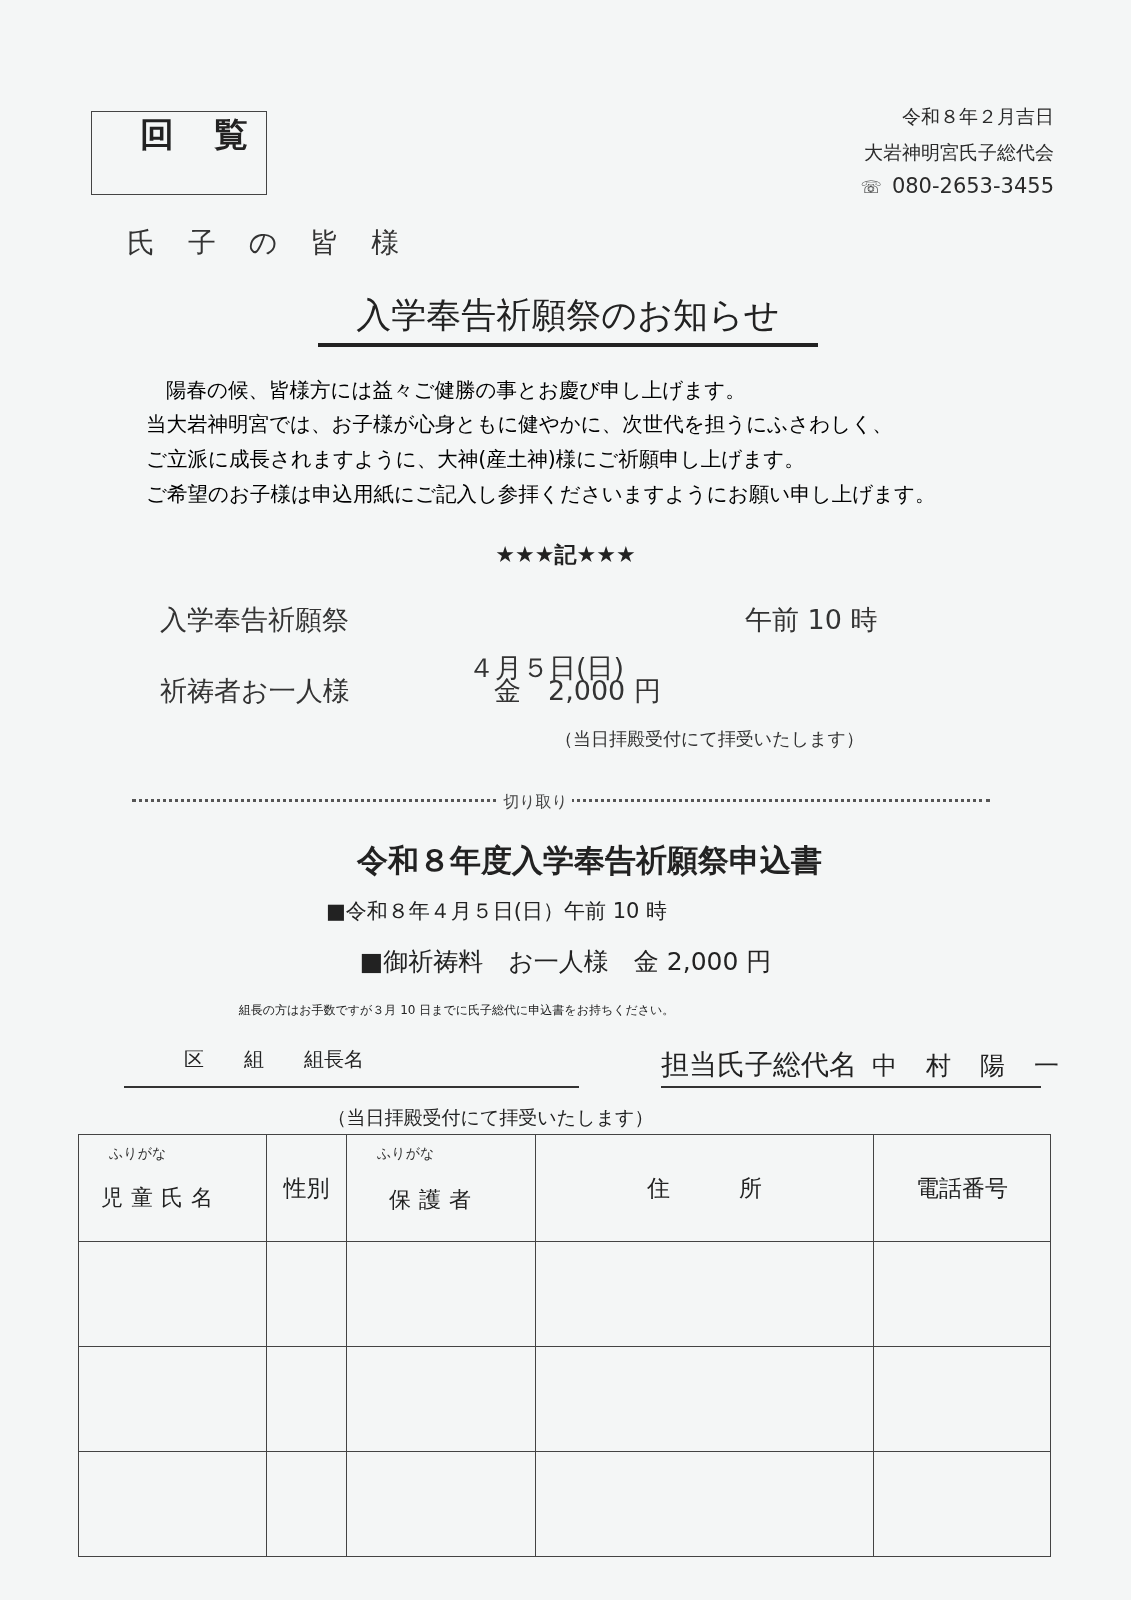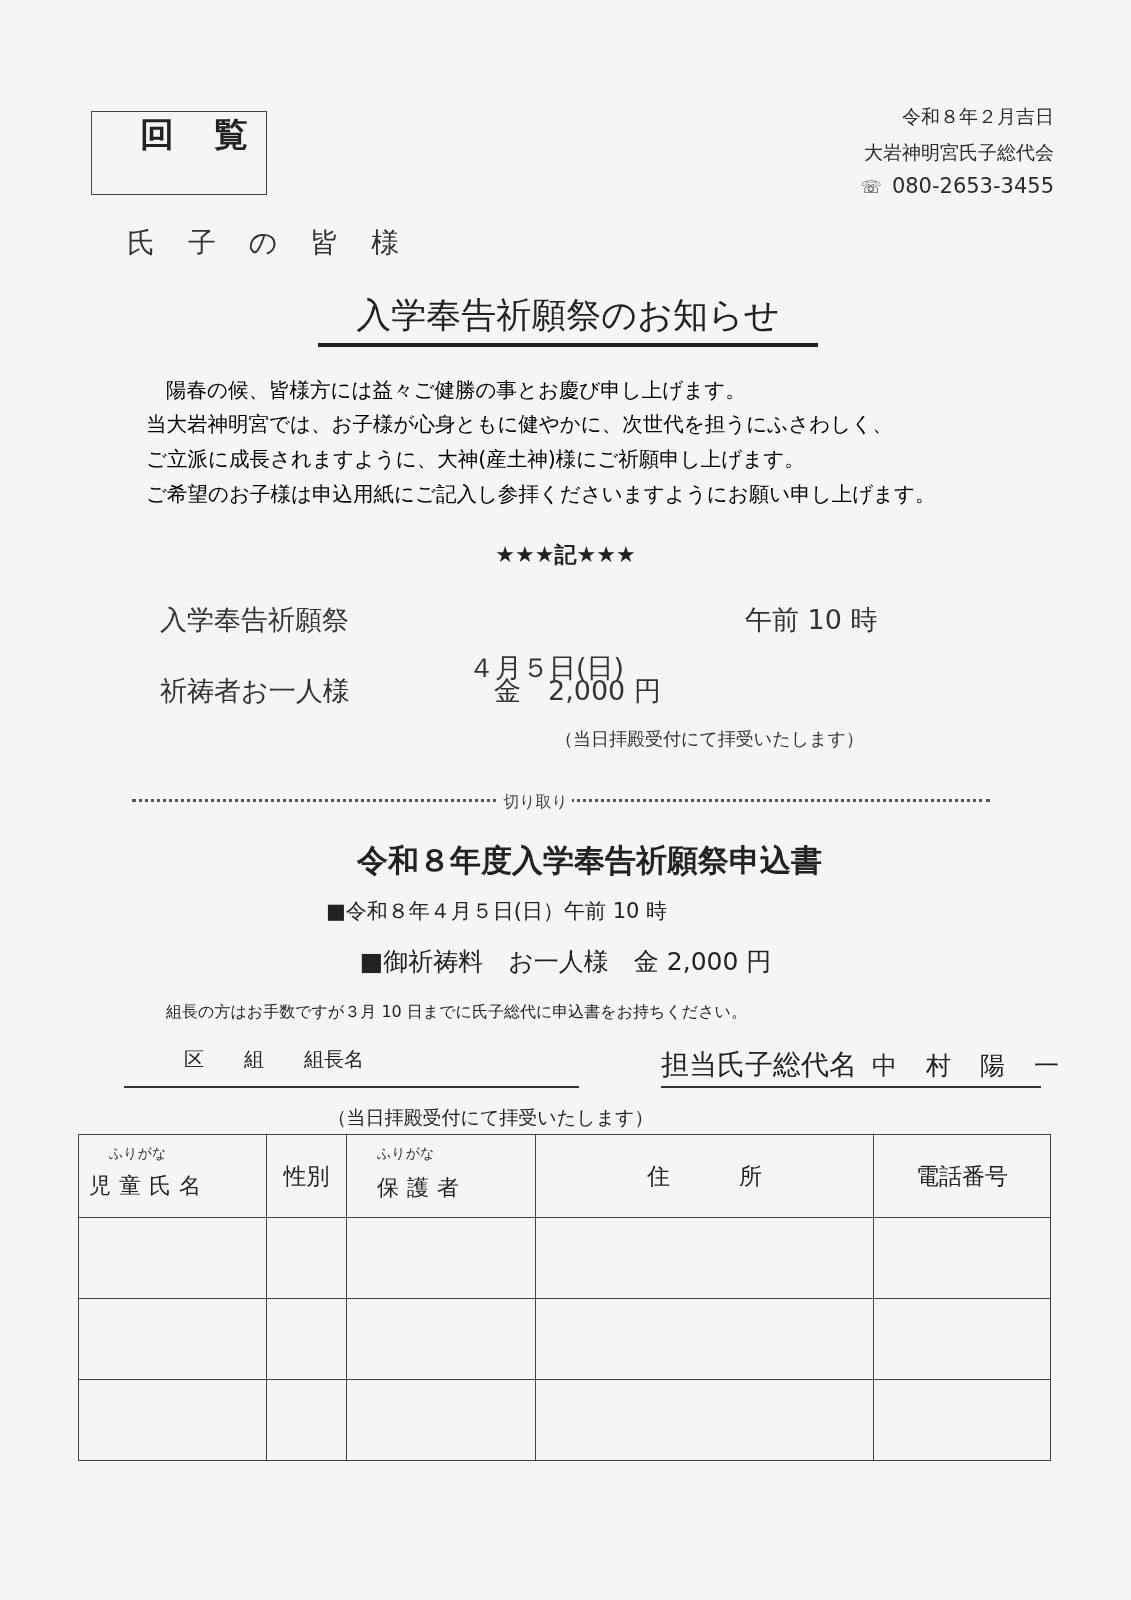--- a/index.html
+++ b/index.html
@@ -30,36 +30,36 @@
     position: absolute; left: 132px; top: 799px; width: 858px; height: 0;
     border-top: 3px dotted #555;
   }
   .cut-label {
     left: 0; width: 1071px; text-align: center; top: 792px; font-size: 16px; color: #444;
   }
   .cut-label span { background: #f4f6f6; padding: 0 4px; }
   .form-title { left: 0; width: 1131px; text-align: center; top: 840px; font-size: 31px; font-weight: bold; color: #222; margin-left: 24px; }
   .form-date { left: 0; width: 993px; text-align: center; top: 897px; font-size: 21px; color: #222; }
   .form-fee { left: 0; width: 1131px; text-align: center; top: 945px; font-size: 25px; color: #222; }
-  .form-deadline { left: 0; width: 913px; text-align: center; top: 1002px; font-size: 16px; color: #222; }
+  .form-deadline { left: 0; width: 913px; text-align: center; top: 1002px; font-size: 12px; color: #222; }
   .sig-left {
     left: 124px; top: 1046px; width: 455px; height: 40px;
     border-bottom: 2px solid #333; font-size: 20px; color: #222;
   }
   .sig-right {
     left: 661px; top: 1046px; width: 380px; height: 40px;
     border-bottom: 2px solid #333; font-size: 28px; color: #222;
   }
   .table-note { left: 0; width: 1131px; text-align: center; top: 1105px; font-size: 19px; color: #222; margin-left: -75px; }
   table.app {
     position: absolute; left: 78px; top: 1134px; width: 972px;
     border-collapse: collapse; table-layout: fixed;
   }
   table.app td, table.app th {
-    border: 1.5px solid #444; padding: 0; font-weight: normal;
+    border: 1.5px solid #444; padding: 12px; font-weight: normal;
   }
   table.app thead th { height: 82px; vertical-align: middle; position: relative; font-size: 23px; }
   table.app tbody td { height: 80px; }
   .furi { position: absolute; top: 10px; font-size: 14px; color: #333; }
   .th-main { display: block; font-size: 22px; letter-spacing: 8px; }
 </style>
 </head>
 <body>
 
 <div class="kairan-box">

